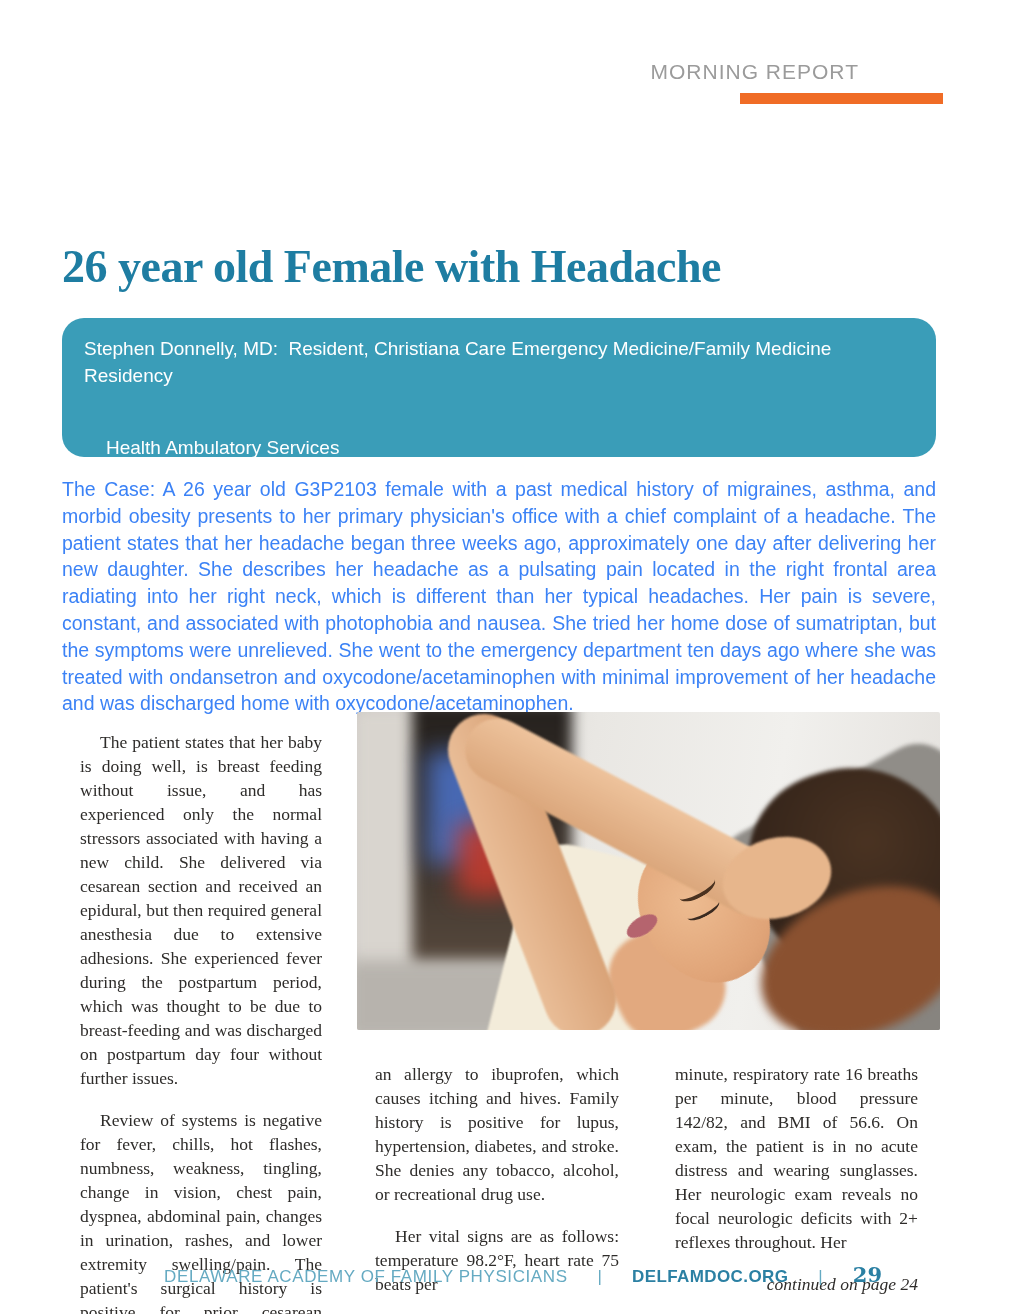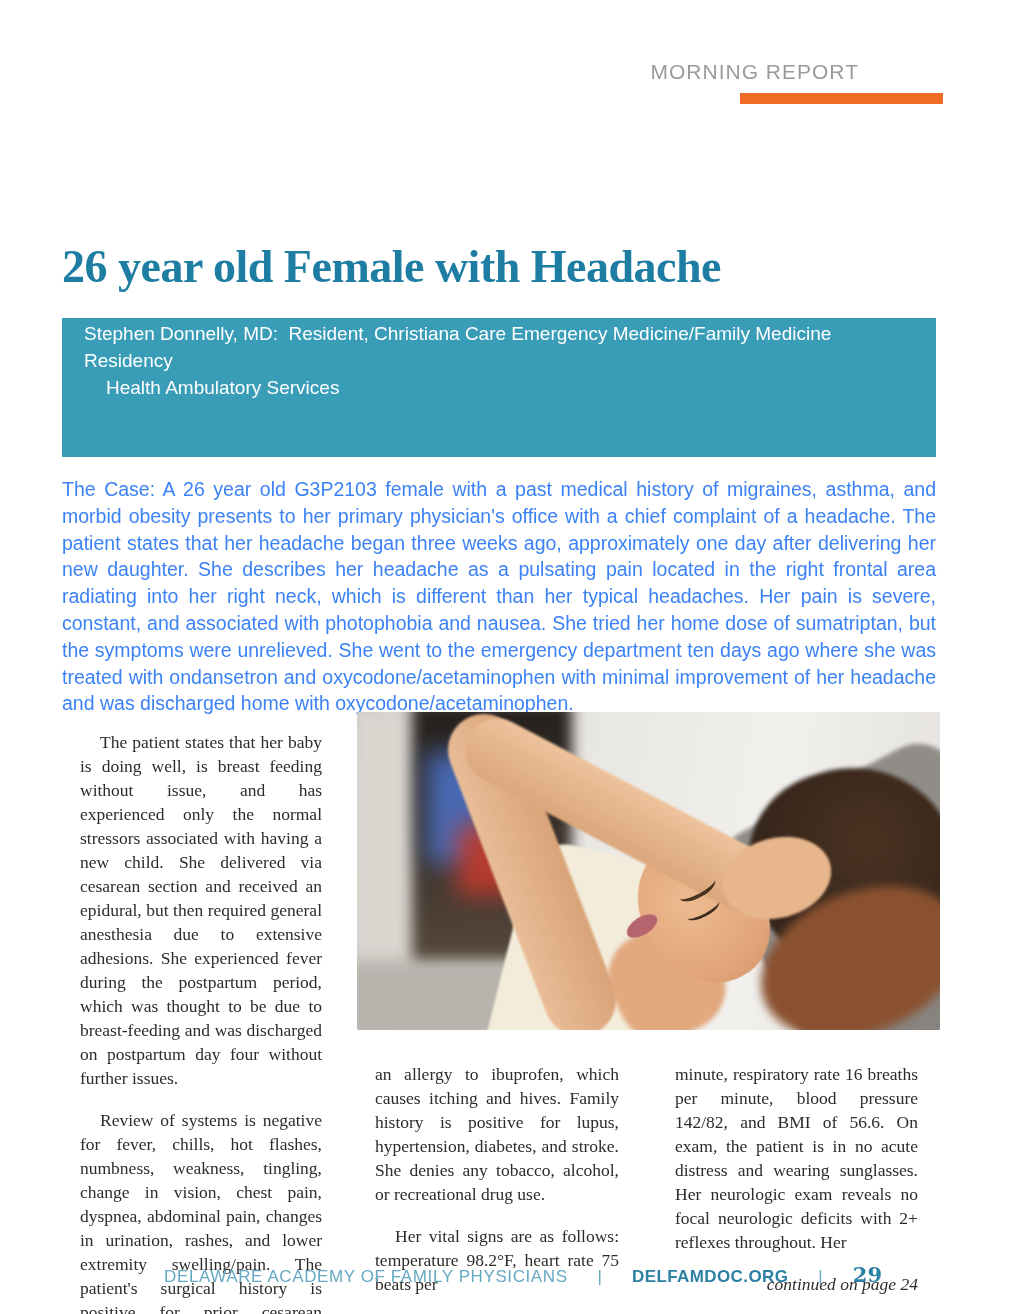--- a/index.html
+++ b/index.html
@@ -12,24 +12,24 @@
   .bar-h{position:absolute;top:93px;left:740px;width:223px;height:11px;background:#f06c26;}
   .bar-v{position:absolute;top:60px;left:951px;width:12px;height:44px;background:#f06c26;}
 
   
   .title{position:absolute;top:240px;left:62px;width:880px;
          font-family:"Liberation Serif","DejaVu Serif",serif;font-weight:bold;
          font-size:46px;color:#1e7da2;letter-spacing:-0.5px;}
 
   
   .byline{position:absolute;top:318px;left:62px;width:874px;height:139px;background:#3a9db8;
-          box-sizing:border-box;padding:2px 18px 0 22px;color:#ffffff;font-size:19px;
-          line-height:27px;}
+          box-sizing:border-box;padding:17px 18px 0 22px;color:#ffffff;font-size:19px;
+          line-height:27px;border-radius:22px;}
   .byline .bl{white-space:pre-wrap;}
-  .byline .indent{padding-left:22px;}
+  .byline .indent{padding-left:22px;margin-top:45px;}
 
   
   .case{position:absolute;top:476px;left:62px;width:874px;font-size:19.5px;color:#3b82f6;
         line-height:26.8px;text-align:justify;}
 
   
   .col{position:absolute;font-family:"Liberation Serif",serif;font-size:17.5px;
        line-height:24px;color:#2e2c2a;text-align:justify;}
   .col p{margin:18px;}
   .col p.ind{text-indent:20px;}

